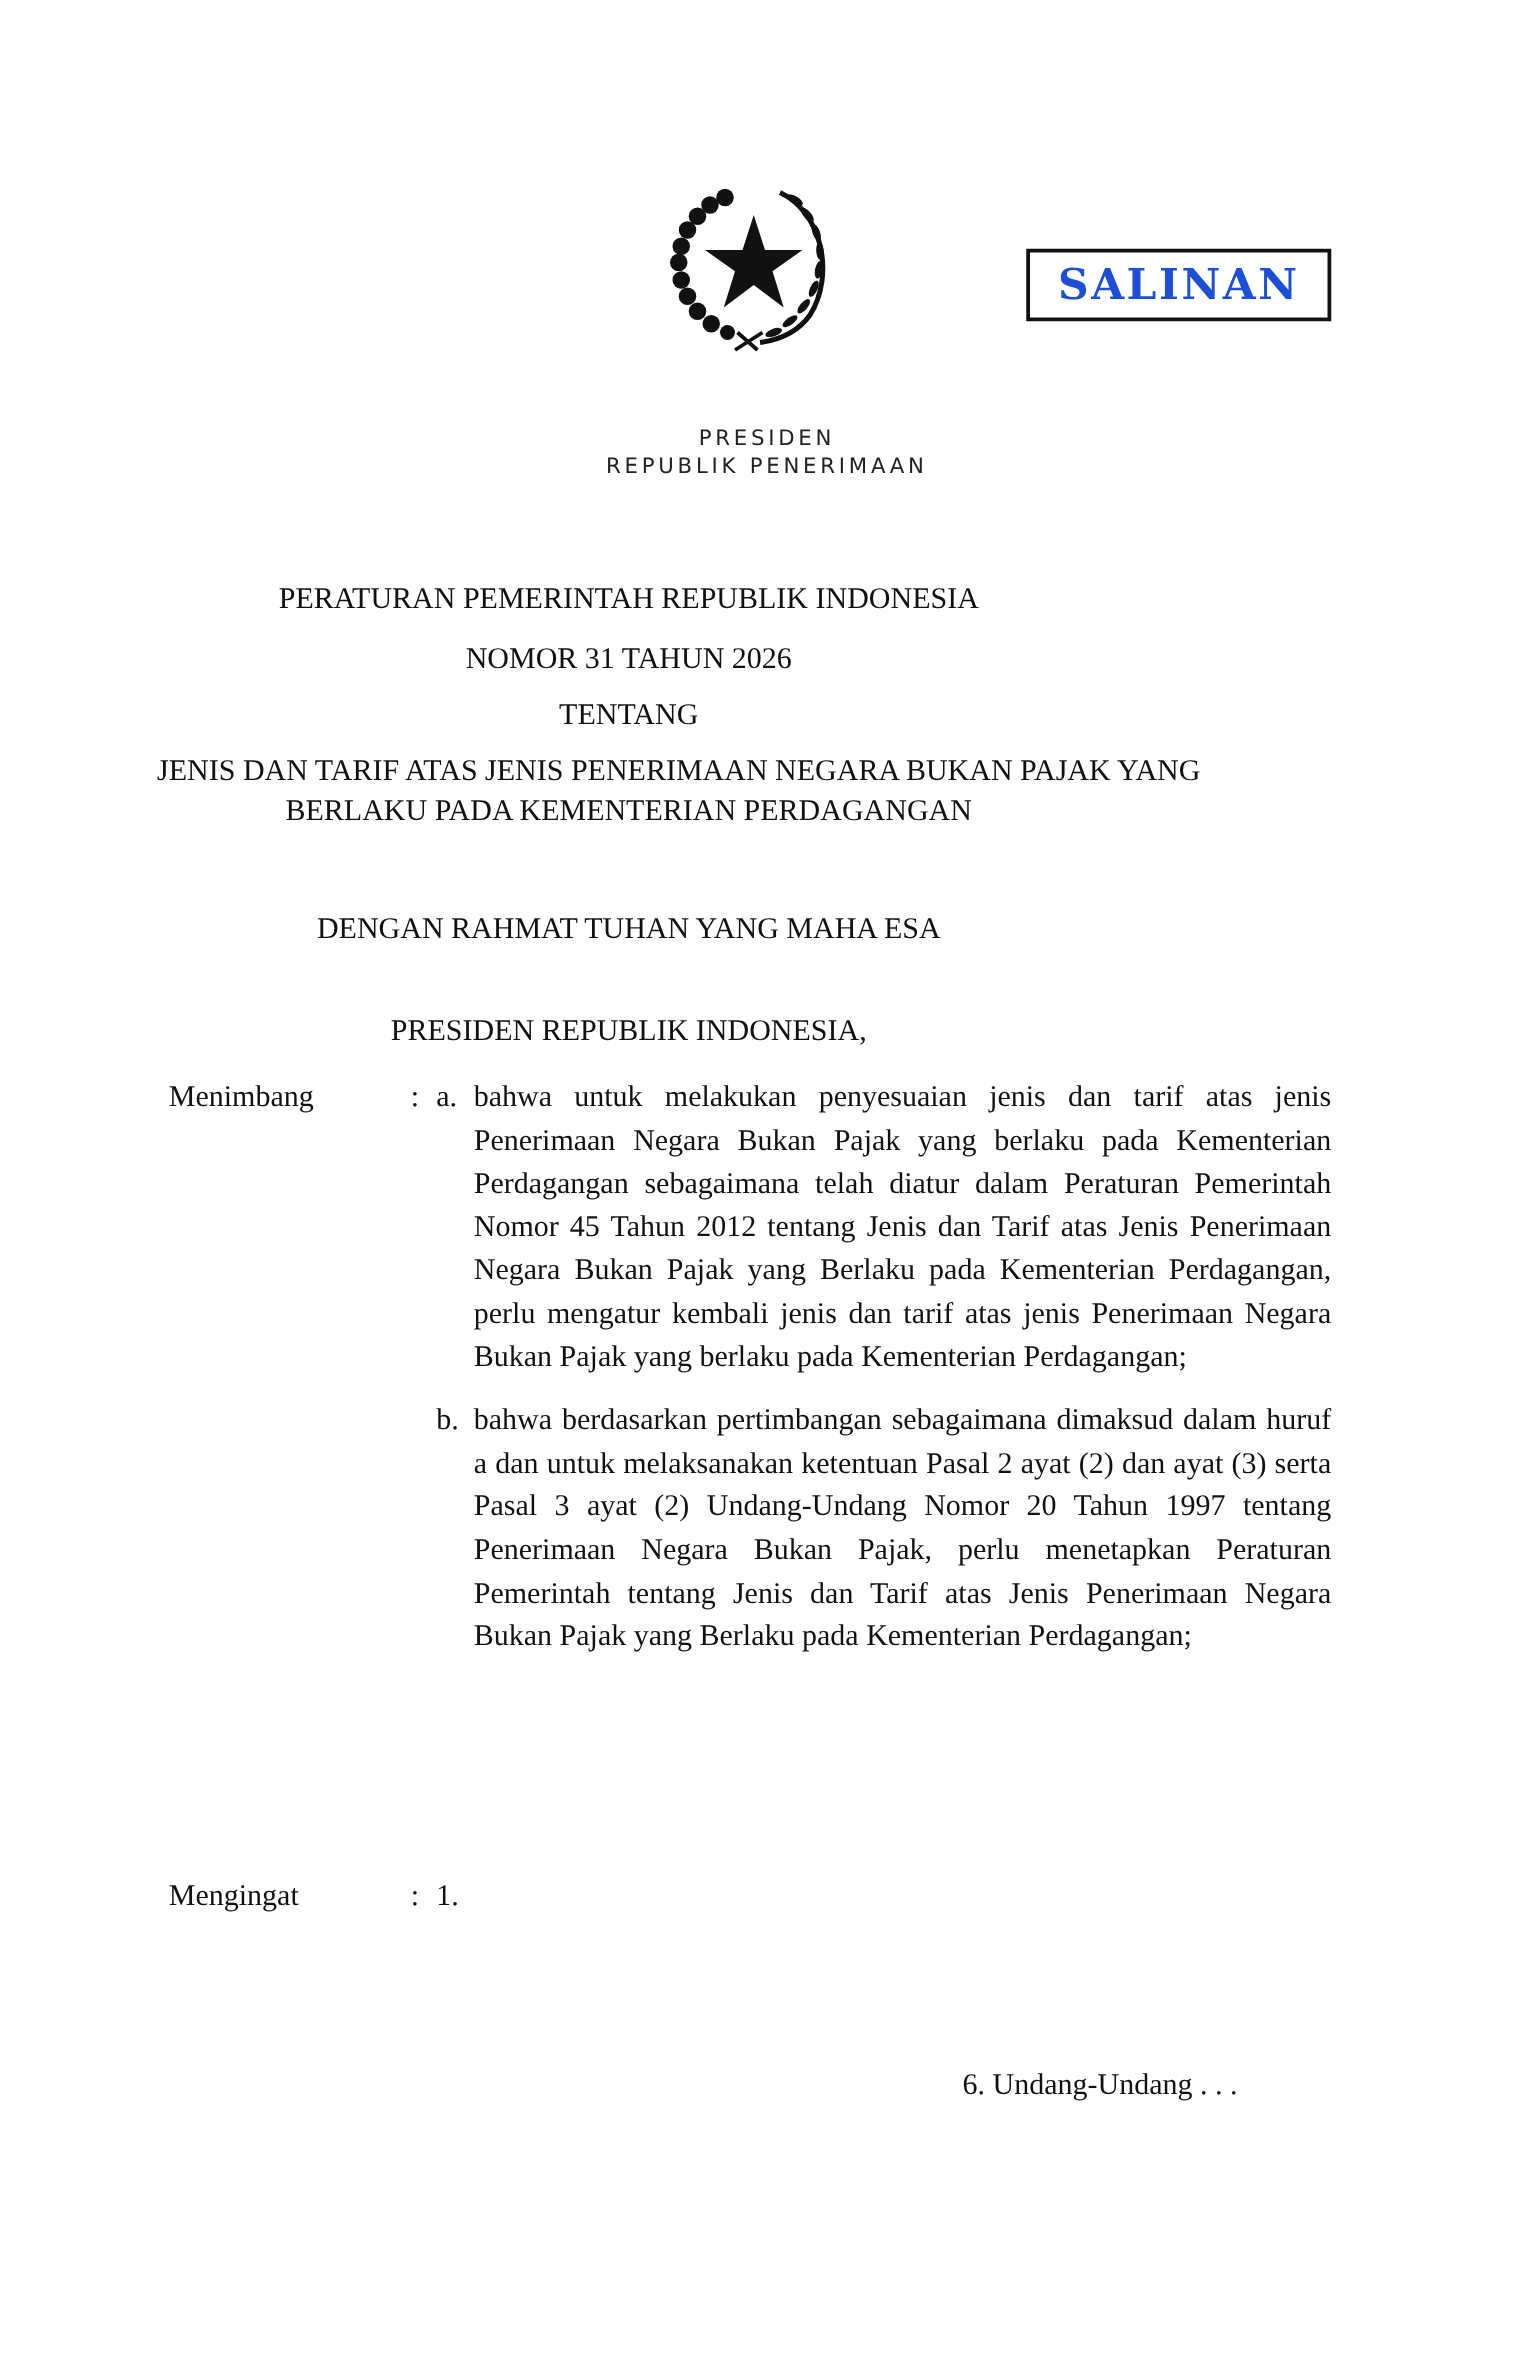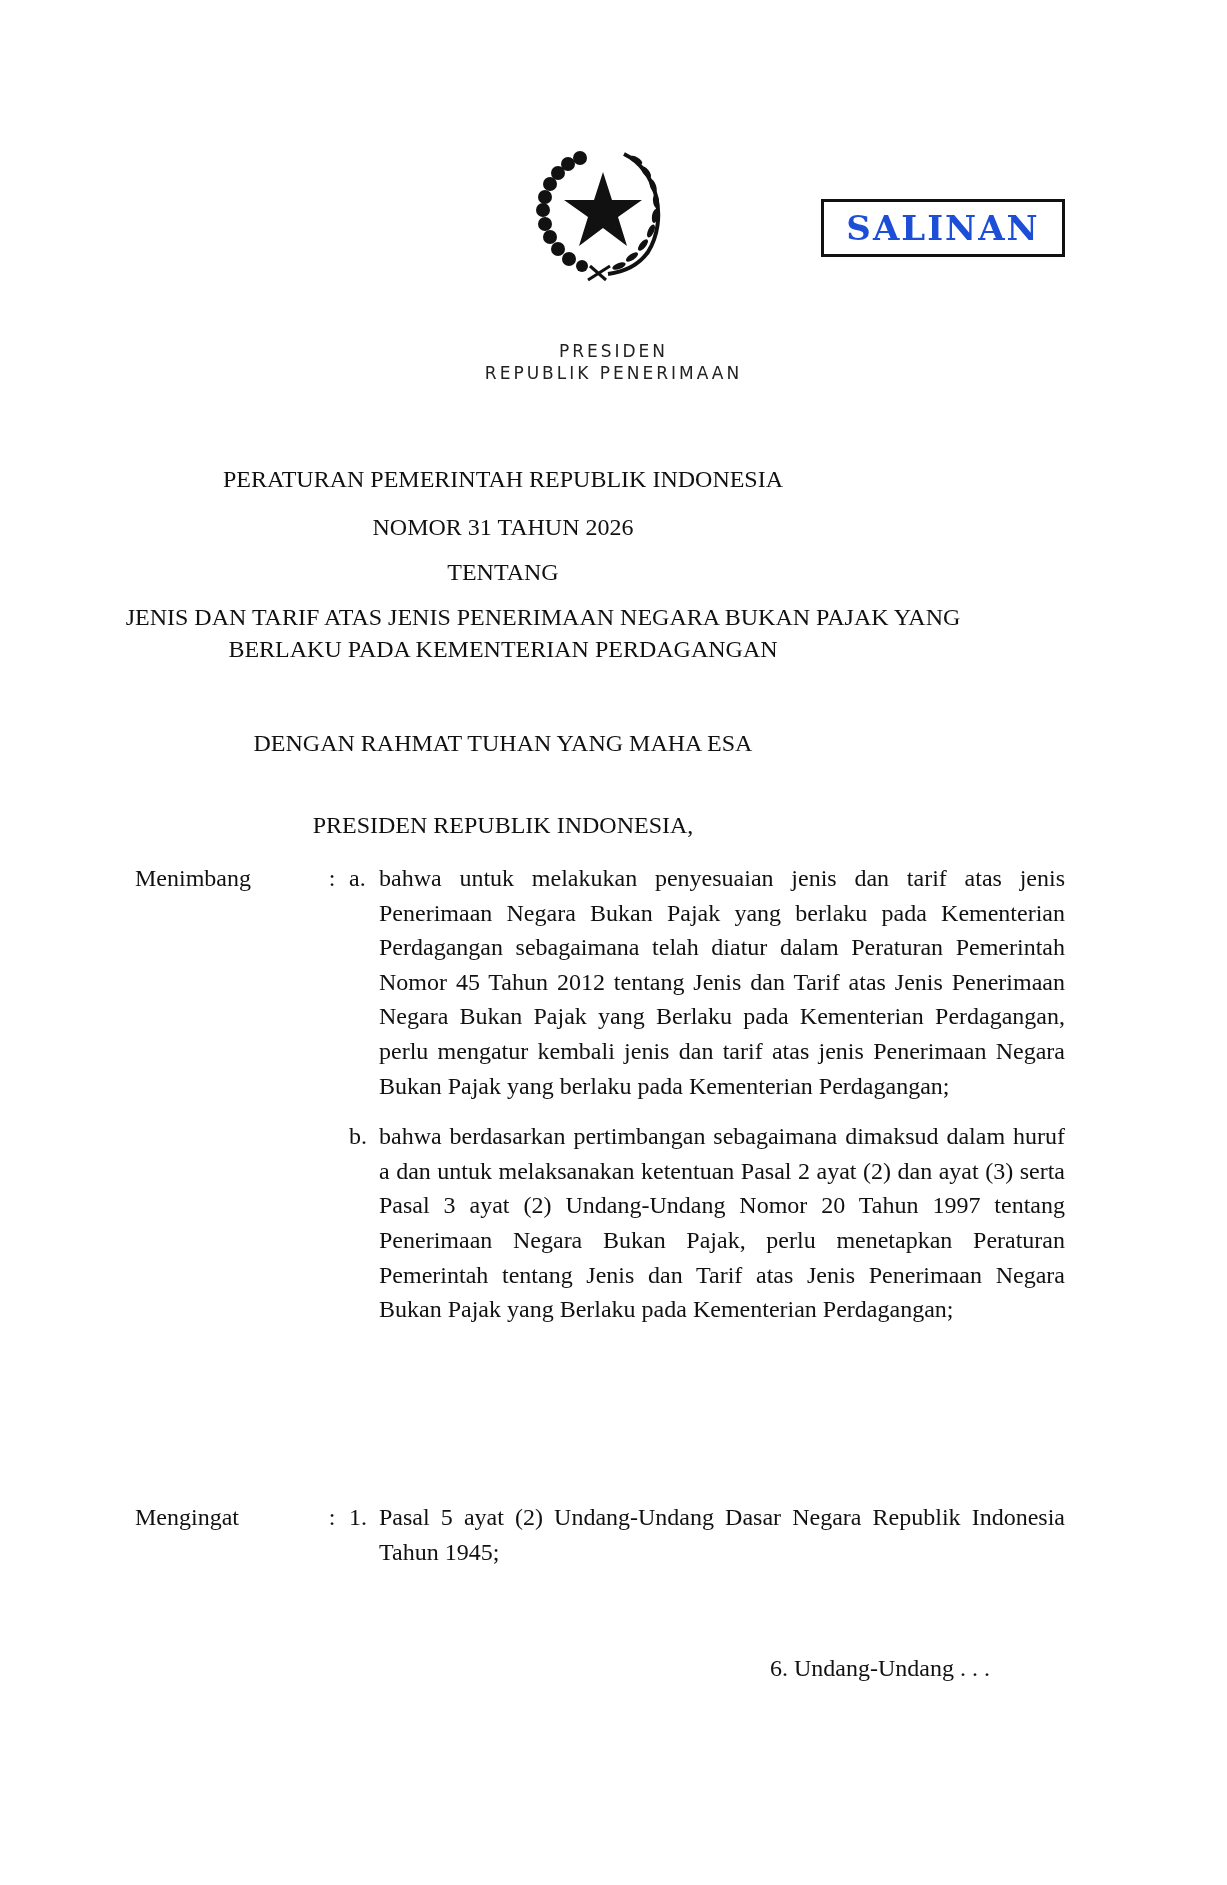--- a/index.html
+++ b/index.html
@@ -130,17 +130,16 @@
     <span class="num">b.</span>
     <span class="para">bahwa berdasarkan pertimbangan sebagaimana dimaksud dalam huruf a dan untuk melaksanakan ketentuan Pasal 2 ayat (2) dan ayat (3) serta Pasal 3 ayat (2) Undang-Undang Nomor 20 Tahun 1997 tentang Penerimaan Negara Bukan Pajak, perlu menetapkan Peraturan Pemerintah tentang Jenis dan Tarif atas Jenis Penerimaan Negara Bukan Pajak yang Berlaku pada Kementerian Perdagangan;</span>
   </div>
 </div>
 
 <div class="section sec-mengingat">
   <div class="row">
     <span class="lbl">Mengingat</span>
     <span class="colon">:</span>
     <span class="num">1.</span>
-    <span class="para">Pasal 5 ayat (2) Undang-Undang Dasar Negara Republik Indonesia Tahun 1945;</span>
   </div>
 </div>
 
 <div class="next-page">6. Undang-Undang . . .</div>
 
 </body></html>

